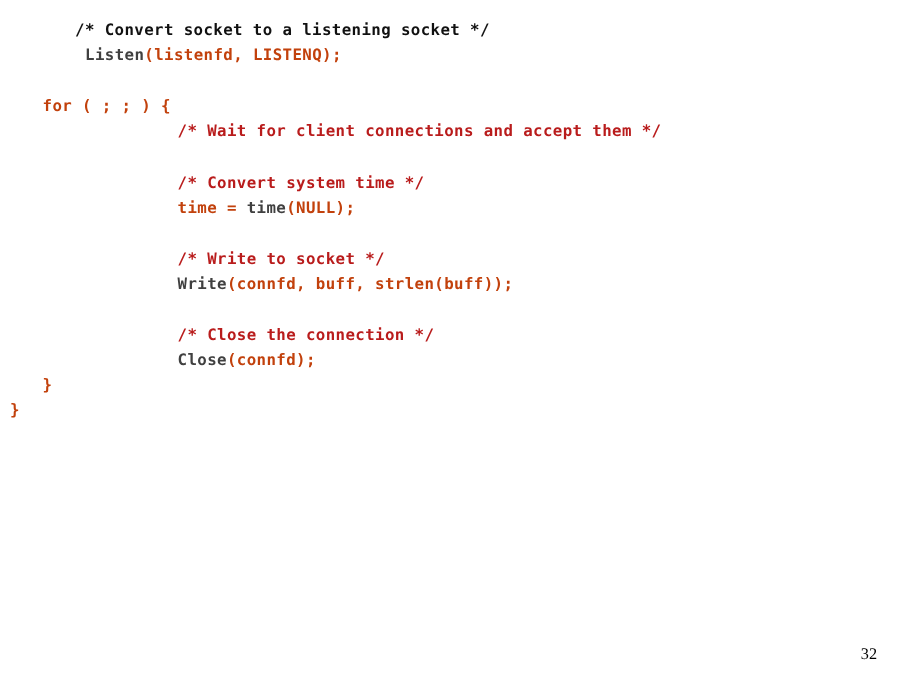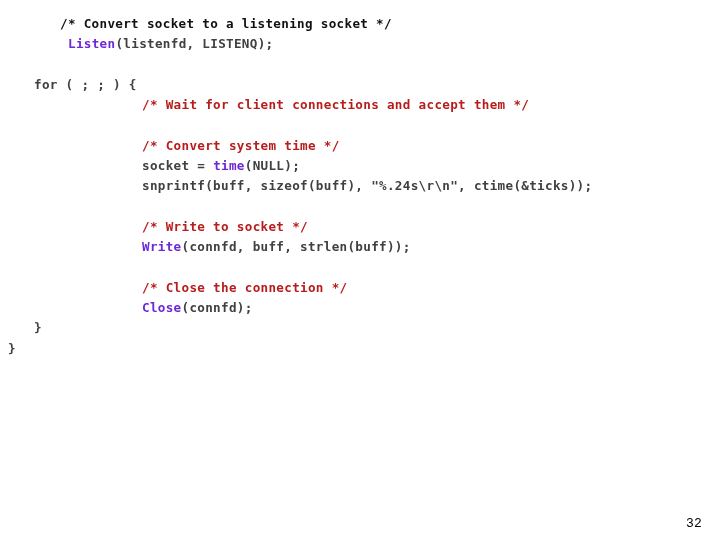--- a/index.html
+++ b/index.html
@@ -34,59 +34,58 @@
     white-space: pre;
     font-family: "DejaVu Sans Mono", "Liberation Mono", monospace;
     font-size: 12.6px;
     font-weight: bold;
     letter-spacing: 0.32px;
     color: #000000;
   }
 
   .code-line span { white-space: pre; }
 
-  .tok-plain   { color: #404040; }
+  .tok-plain   { color: #c2410c; }
   .tok-comment { color: #b91c1c; }
   .tok-comment-dark { color: #111111; }
-  .tok-fn      { color: #6d28d9; }
+  .tok-fn      { color: #404040; }
 
   .ind-0  { padding-left: 8px;   }
   .ind-1  { padding-left: 60px;  }
   .ind-2  { padding-left: 68px;  }
   .ind-3  { padding-left: 34px;  }
   .ind-4  { padding-left: 142px; }
 
   .blank { height: 20.3px; }
 
   #page-number {
     position: absolute;
     right: 18px;
     bottom: 9px;
-    font-family: Liberation Mono, monospace;
+    font-family: Liberation Serif, serif;
     font-size: 13px;
     font-weight: normal;
     color: #000000;
     letter-spacing: 0.2px;
   }
 </style>
 </head>
 <body>
 
 <div id="slide">
 
   <div id="code-block">
       <div class="code-line ind-1"><span class="tok-comment-dark">/* Convert socket to a listening socket */</span></div>
       <div class="code-line ind-2"><span class="tok-fn">Listen</span><span class="tok-plain">(listenfd, LISTENQ);</span></div>
       <div class="code-line ind-0 blank"></div>
       <div class="code-line ind-3"><span class="tok-plain">for ( ; ; ) {</span></div>
       <div class="code-line ind-4"><span class="tok-comment">/* Wait for client connections and accept them */</span></div>
       <div class="code-line ind-0 blank"></div>
       <div class="code-line ind-4"><span class="tok-comment">/* Convert system time */</span></div>
-      <div class="code-line ind-4"><span class="tok-plain">socket = </span><span class="tok-fn">time</span><span class="tok-plain">(NULL);</span></div>
-      <div class="code-line ind-4"><span class="tok-plain">snprintf(buff, sizeof(buff), "%.24s\r\n", ctime(&amp;ticks));</span></div>
+      <div class="code-line ind-4"><span class="tok-plain">time = </span><span class="tok-fn">time</span><span class="tok-plain">(NULL);</span></div>
       <div class="code-line ind-0 blank"></div>
       <div class="code-line ind-4"><span class="tok-comment">/* Write to socket */</span></div>
       <div class="code-line ind-4"><span class="tok-fn">Write</span><span class="tok-plain">(connfd, buff, strlen(buff));</span></div>
       <div class="code-line ind-0 blank"></div>
       <div class="code-line ind-4"><span class="tok-comment">/* Close the connection */</span></div>
       <div class="code-line ind-4"><span class="tok-fn">Close</span><span class="tok-plain">(connfd);</span></div>
       <div class="code-line ind-3"><span class="tok-plain">}</span></div>
       <div class="code-line ind-0"><span class="tok-plain">}</span></div>
     </div>
 

